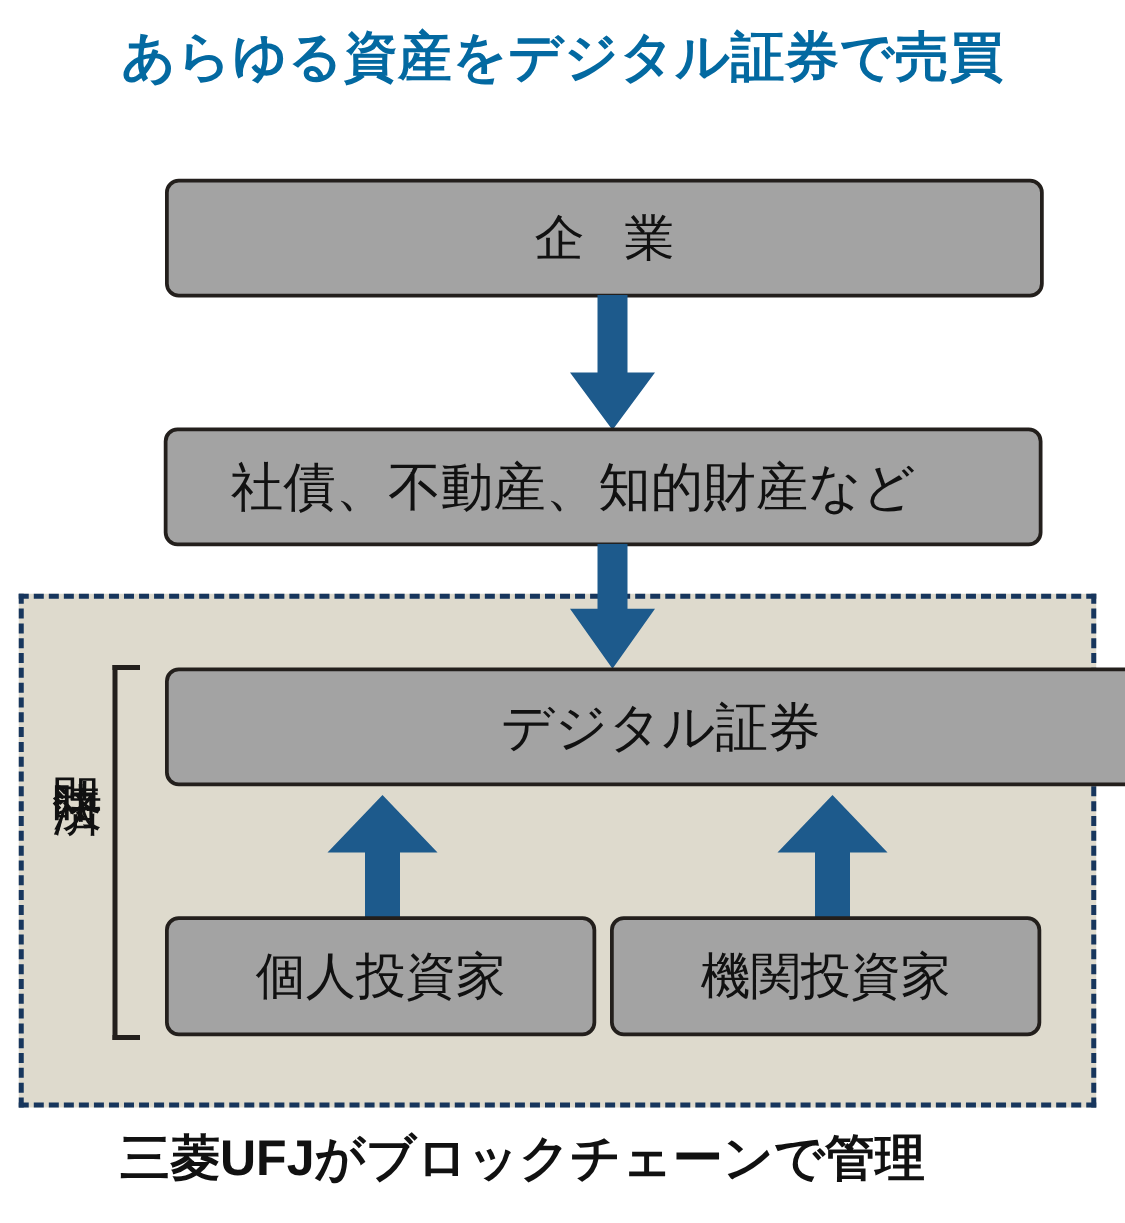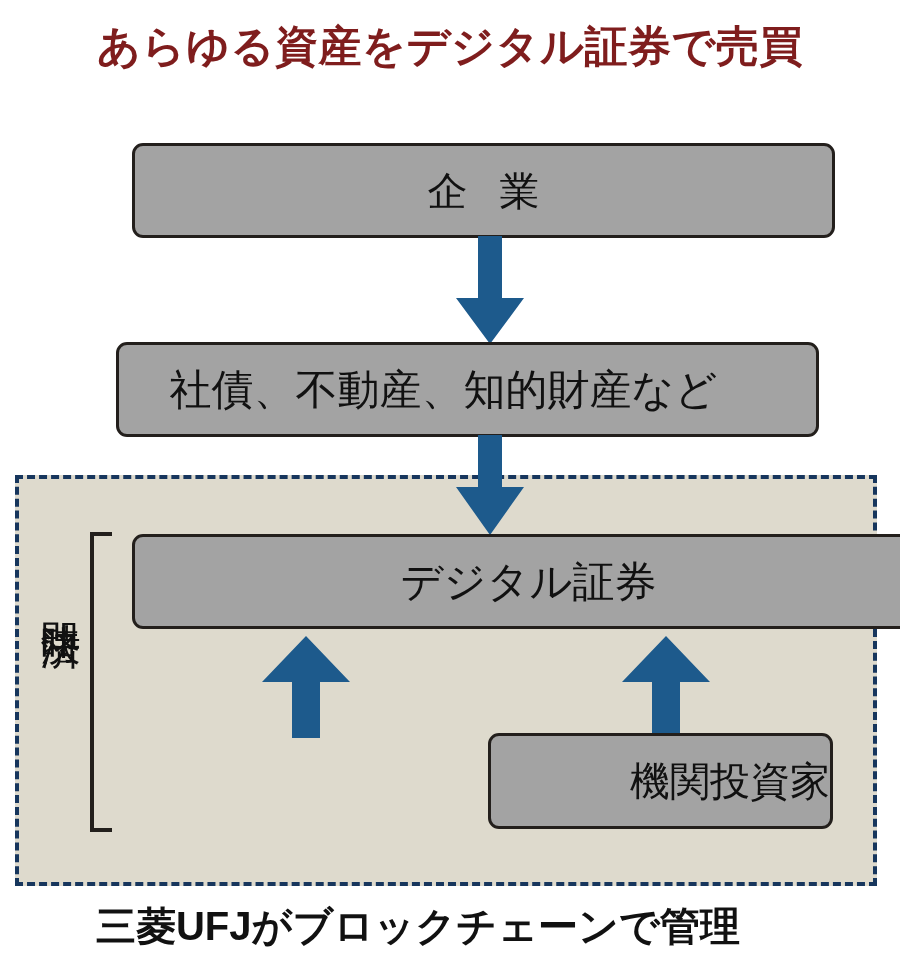--- a/index.html
+++ b/index.html
@@ -20,21 +20,21 @@
 
   
   .title {
     position: absolute;
     left: 0;
     top: 22px;
     width: 900px;
     text-align: center;
     font-size: 43px;
     font-weight: bold;
-    color: #7f1d1d;
+    color: #0369a1;
     letter-spacing: 0.5px;
     line-height: 1.15;
     white-space: nowrap;
   }
 
   
   .shaded-region {
     position: absolute;
     left: 15px;
     top: 475px;
@@ -71,21 +71,21 @@
     justify-content: center;
   }
   #box-company span {
     text-align: center;
     letter-spacing: 32px;
     text-indent: 32px;
     font-size: 40px;
   }
 
   #box-assets {
-    left: 116px;
+    left: 131px;
     top: 342px;
     width: 703px;
     height: 95px;
   }
   #box-assets span {
     text-align: center;
     padding-right: 48px;
     font-size: 42px;
   }
 
@@ -114,21 +114,21 @@
   }
 
   #box-institutional {
     left: 488px;
     top: 733px;
     width: 345px;
     height: 96px;
     justify-content: center;
   }
   #box-institutional span {
-    text-align: right;
+    text-align: center;
     font-size: 40px;
   }
 
   
   .arrow {
     position: absolute;
   }
 
   #arrow-company-assets { left: 440px; top: 236px; width: 100px; height: 110px; }
   #arrow-assets-digital { left: 440px; top: 435px; width: 100px; height: 102px; }
@@ -216,20 +216,23 @@
       <polygon points="48,2 92,48 62,48 62,104 34,104 34,48 4,48" fill="#1d5a8c"></polygon>
     </svg>
   </div>
 
   <div class="arrow" id="arrow-institutional-digital">
     <svg width="96" height="104" viewBox="0 0 96 104" xmlns="http://www.w3.org/2000/svg">
       <polygon points="48,2 92,48 62,48 62,104 34,104 34,48 4,48" fill="#1d5a8c"></polygon>
     </svg>
   </div>
 
+  <div class="nbox" id="box-retail">
+    <span>個人投資家</span>
+  </div>
 
   <div class="nbox" id="box-institutional">
     <span>機関投資家</span>
   </div>
 
   <div class="caption">三菱UFJがブロックチェーンで管理</div>
 
 </div>
 
 </body></html>

